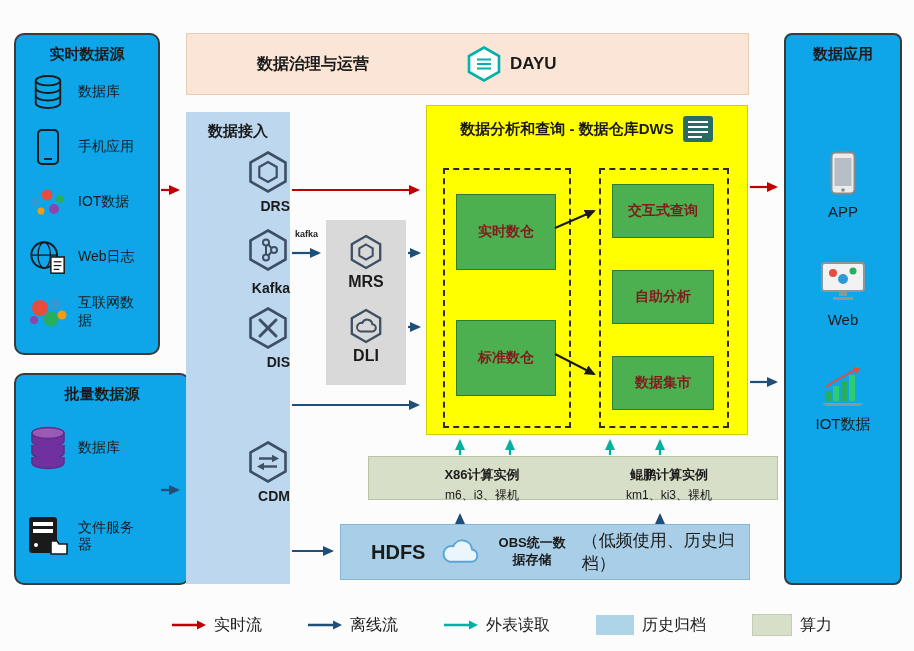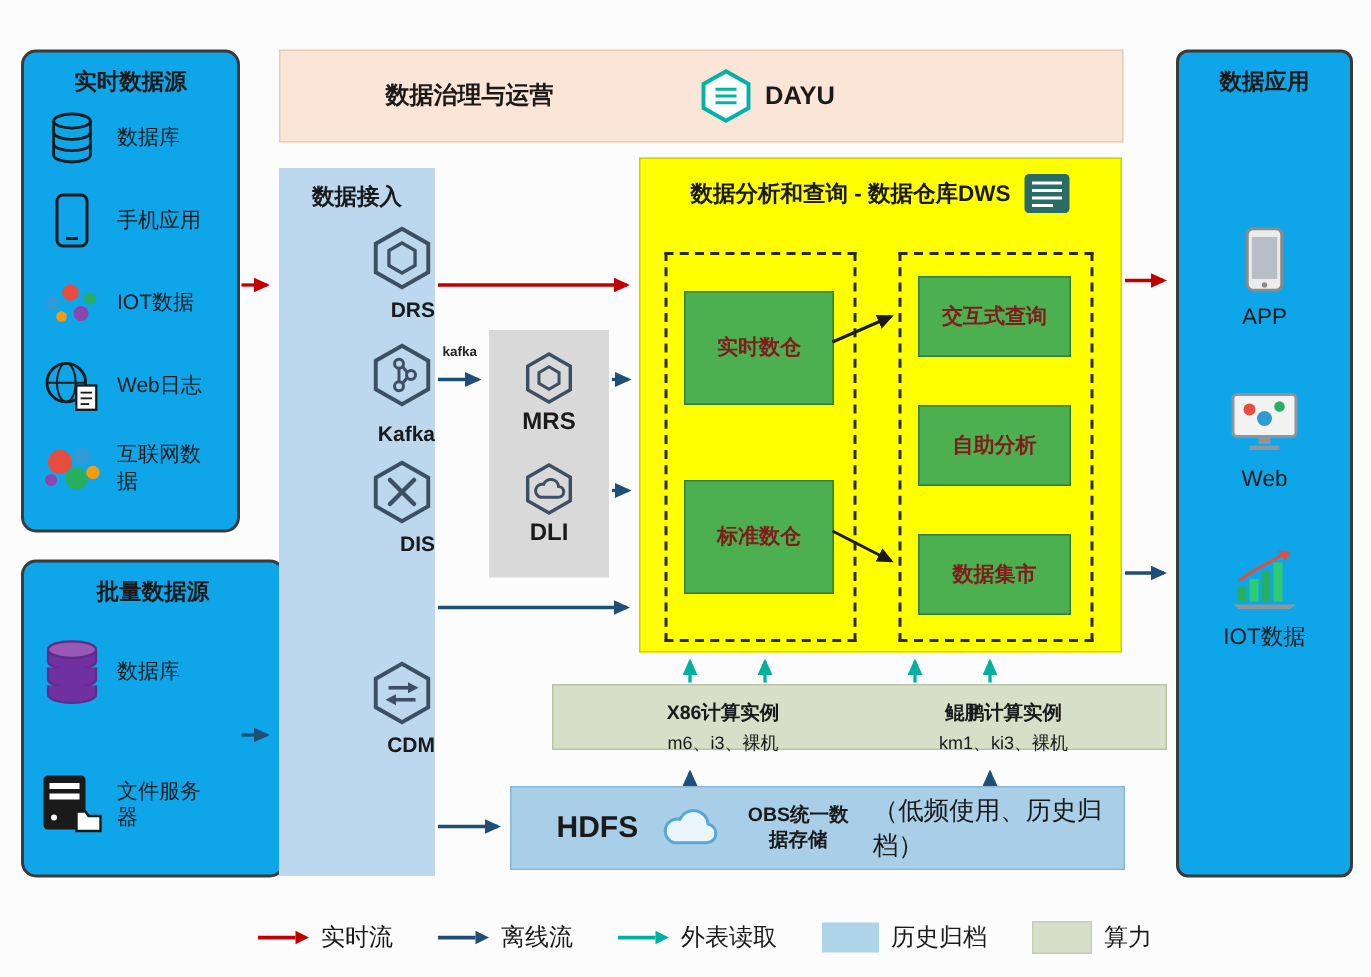--- a/index.html
+++ b/index.html
@@ -66,21 +66,21 @@
   .obs-title{width:80px;font-size:13px;font-weight:bold;text-align:center;line-height:1.3;}
   .obs-note{font-size:17px;}
 
   
   .apps-panel{left:784px;top:33px;width:118px;height:552px;border-radius:8px;}
   .app-item{position:absolute;width:100%;display:flex;flex-direction:column;align-items:center;gap:8px;}
   .app-1{top:116px}.app-2{top:226px}.app-3{top:330px}
   .app-label{font-size:15px;}
 
   
-  .legend{position:absolute;left:172px;top:614px;display:flex;align-items:center;gap:30px;}
+  .legend{position:absolute;left:172px;top:614px;display:flex;align-items:center;gap:46px;}
   .legend-item{display:flex;align-items:center;gap:8px;font-size:16px;}
   .swatch{width:38px;height:20px;display:inline-block;}
   .swatch-archive{background:#aed4e8;}
   .swatch-compute{background:#d8dfc8;border:1px solid #c3cdaf;}
 
   
   .arrows{position:absolute;left:0;top:0;z-index:10;pointer-events:none;}
   .ln-red{stroke:#c00000;stroke-width:2.2;}
   .ln-blue{stroke:#1f4e79;stroke-width:2.2;}
   .ln-teal{stroke:#00b0a0;stroke-width:2.2;}

